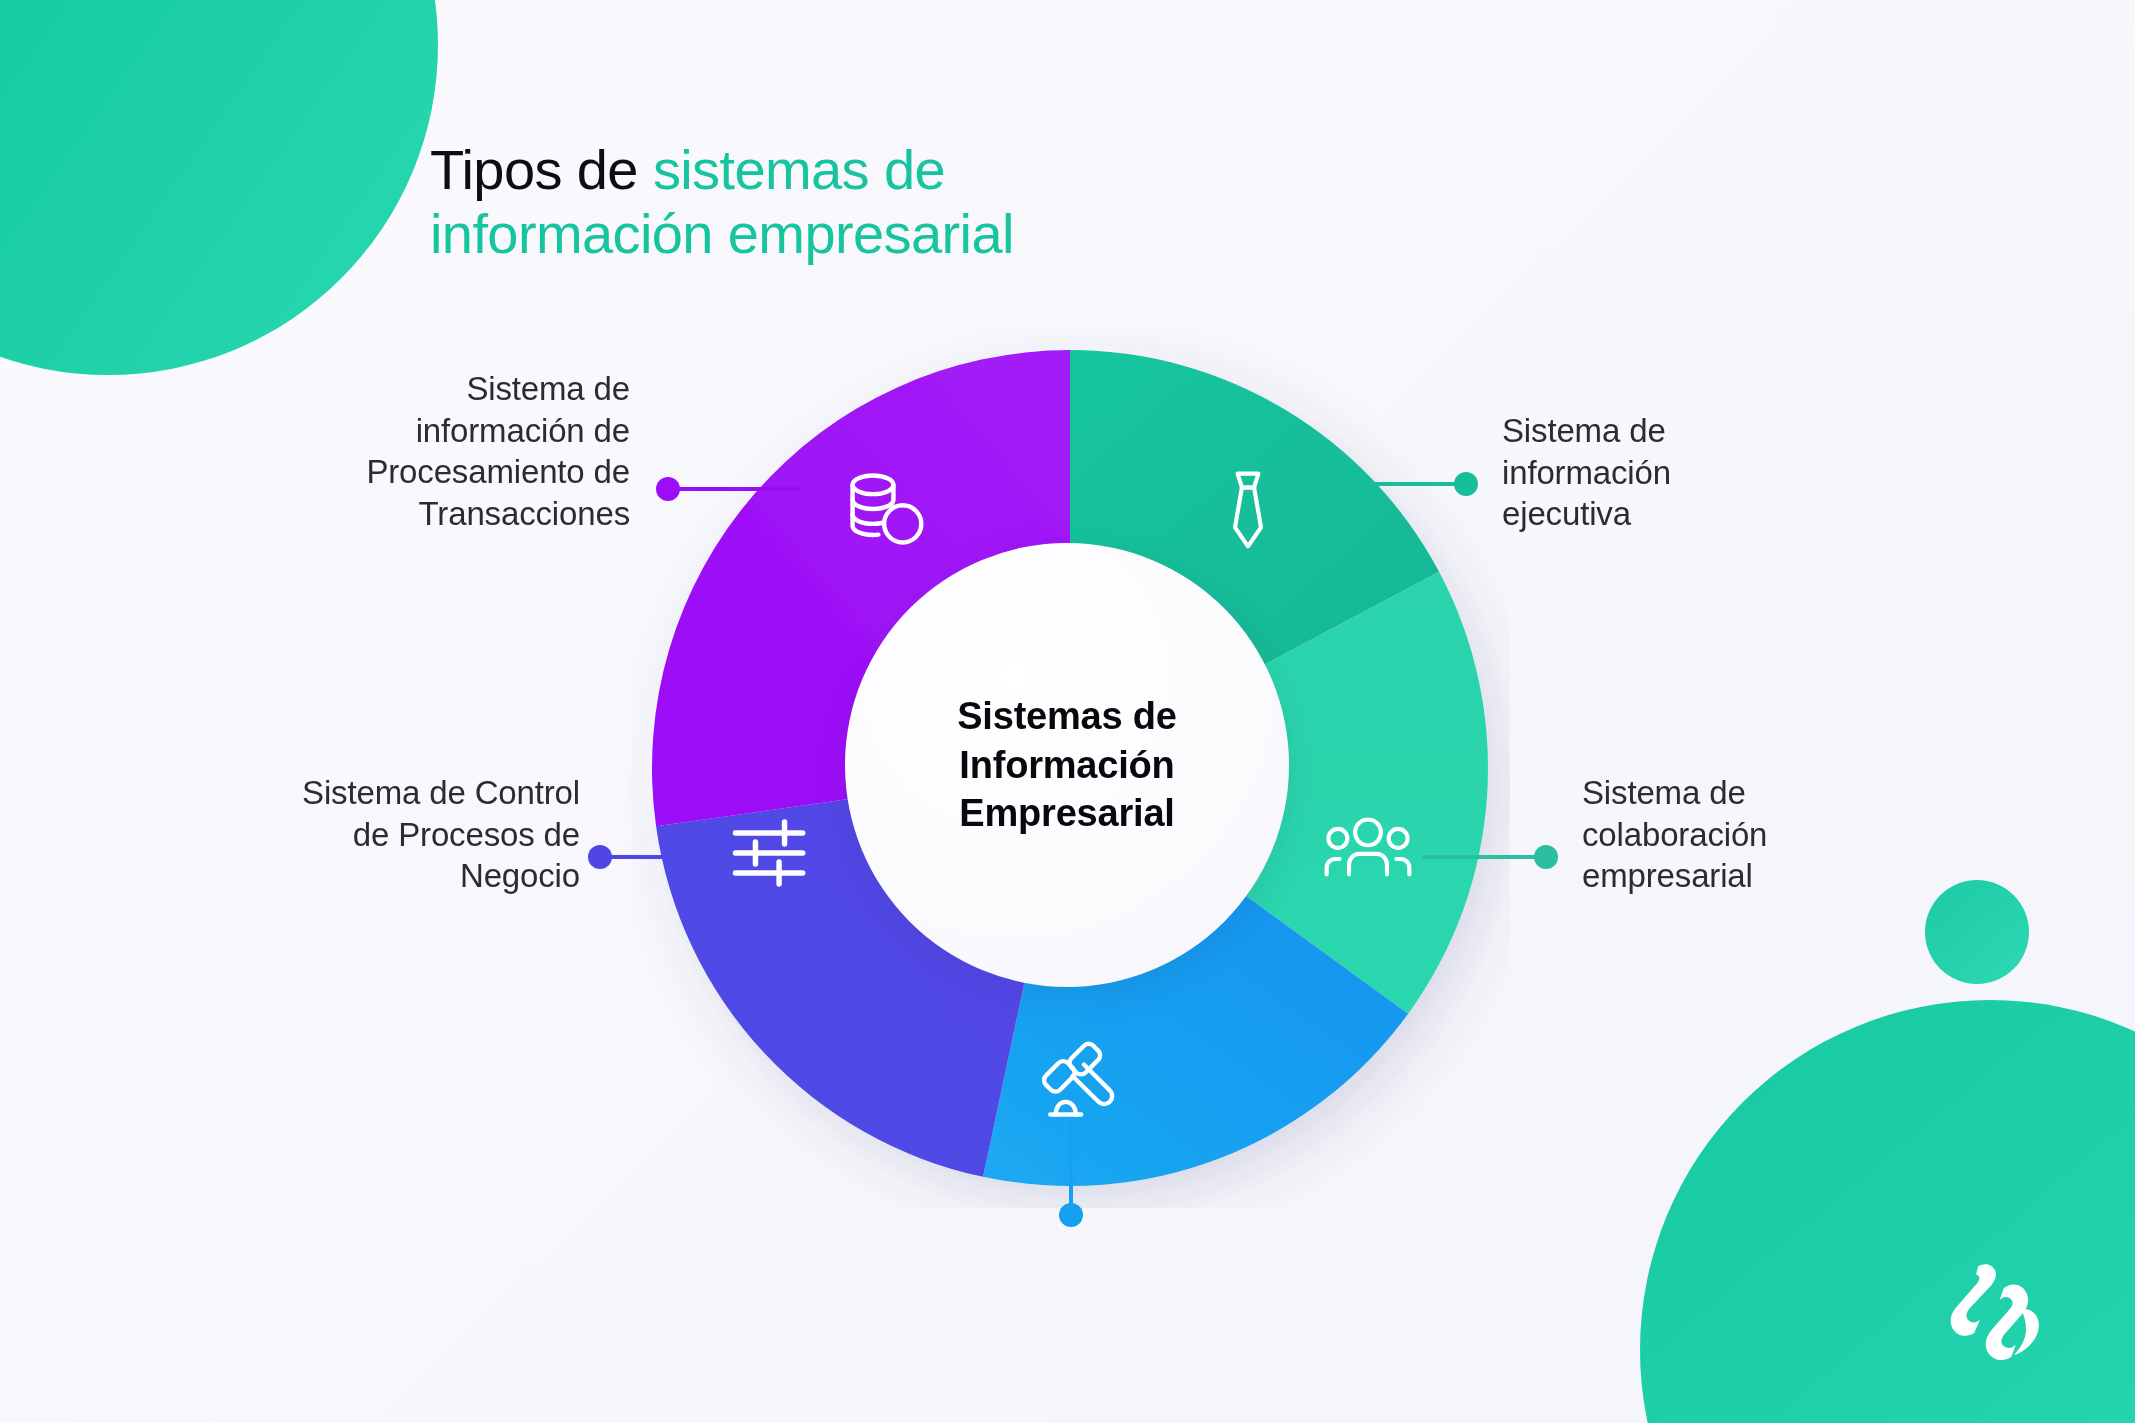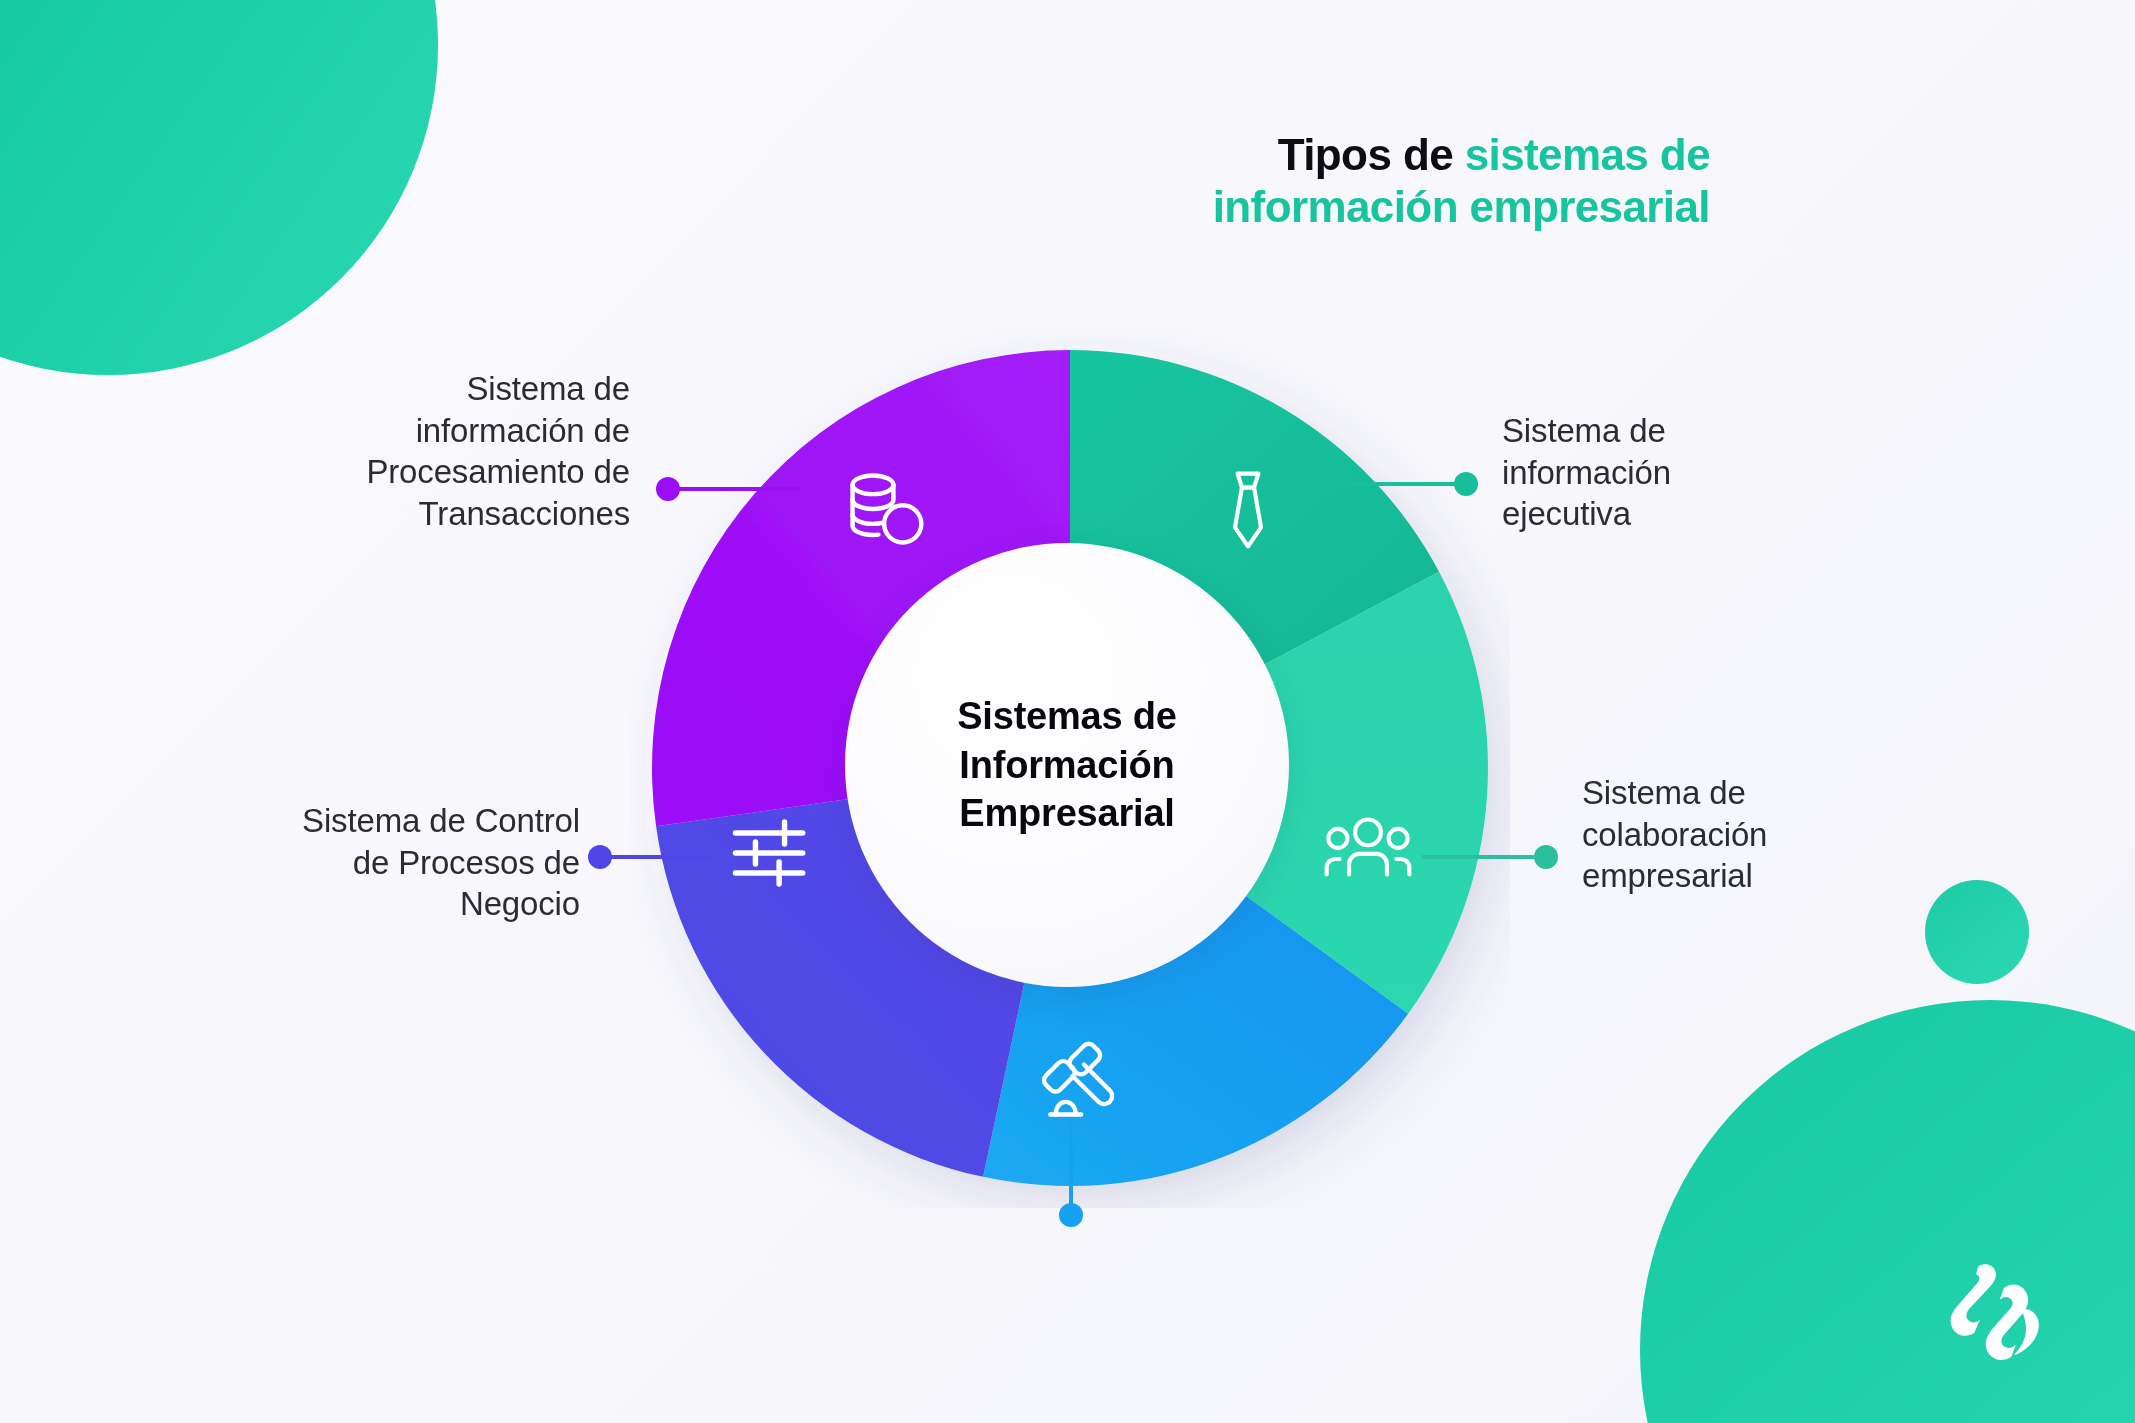--- a/index.html
+++ b/index.html
@@ -40,23 +40,23 @@
     position: absolute;
     left: 1938px; top: 1248px;
     width: 130px; height: 128px;
   }
 
   
   #heading {
     position: absolute;
     left: 430px; top: 100px;
     width: 1280px;
-    text-align: right;
-    font-size: 44px;
-    font-weight: 700;
+    text-align: left;
+    font-size: 56px;
+    font-weight: 400;
     line-height: 1.16;
     letter-spacing: -0.6px;
     color: #0d0d14;
   }
   #heading .accent { color: #17c4a0; }
 
   
   #donut-wrap {
     position: absolute;
     left: 630px; top: 328px;
@@ -98,21 +98,21 @@
   .label {
     position: absolute;
     font-size: 33px;
     font-weight: 400;
     line-height: 1.26;
     color: #2b2b33;
     letter-spacing: -0.15px;
     white-space: pre-line;
   }
   #label-tps    { left: 130px;  top: 368px; width: 500px; text-align: right; }
-  #label-bpcs   { left: 80px;   top: 772px; width: 500px; text-align: right; margin-top: 28px; }
+  #label-bpcs   { left: 80px;   top: 772px; width: 500px; text-align: right; }
   #label-eis    { left: 1502px; top: 410px; width: 480px; text-align: left; }
   #label-ecs    { left: 1582px; top: 772px; width: 480px; text-align: left; }
   #label-dss    { left: 770px;  top: 1238px; width: 600px; text-align: center; }
 
   
   .ring-icon { position: absolute; }
   #icon-database   { left: 845px;  top: 470px; width: 82px;  height: 78px; }
   #icon-tie        { left: 1222px; top: 468px; width: 52px;  height: 84px; }
   #icon-people     { left: 1322px; top: 816px; width: 92px;  height: 62px; }
   #icon-gavel      { left: 1040px; top: 1040px; width: 86px; height: 80px; }

